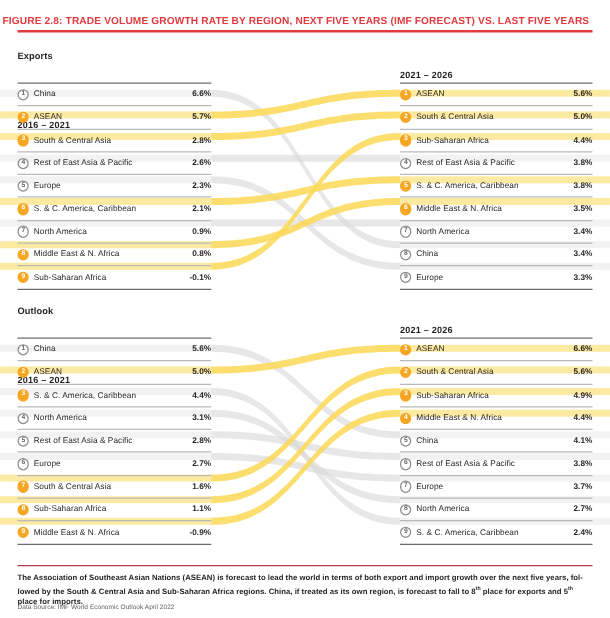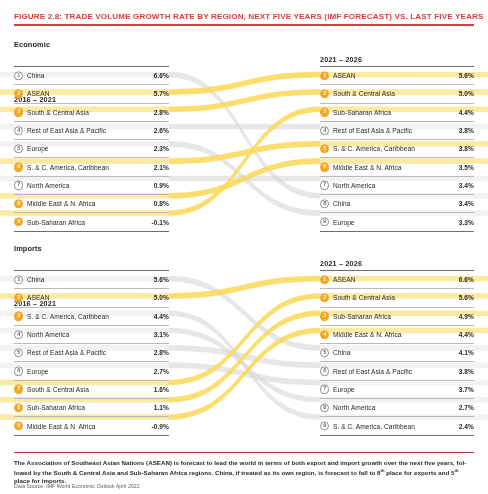--- a/index.html
+++ b/index.html
@@ -8,21 +8,21 @@
     background:#ffffff;
     font-family:"Liberation Sans", sans-serif;
     color:#231f20;
     overflow:hidden;
     position:relative;
   }
   .page{position:absolute;inset:0;}
 
   
   .fig-title{
-    position:absolute;left:14px;top:11px;width:460px;
+    position:absolute;left:2px;top:11px;width:460px;
     font-size:8.1px;font-weight:bold;letter-spacing:.12px;
     color:#e03a3e;line-height:11px;white-space:nowrap;
   }
   .title-rule{
     position:absolute;left:14px;top:24px;width:460px;height:1.6px;
     background:#e03a3e;
   }
 
   
   .section{position:absolute;left:0;width:488px;}
@@ -91,21 +91,21 @@
 </style>
 </head>
 <body>
 
 <div class="page">
 
   <div class="fig-title">FIGURE 2.8: TRADE VOLUME GROWTH RATE BY REGION, NEXT FIVE YEARS (IMF FORECAST) VS. LAST FIVE YEARS</div>
   <div class="title-rule"></div>
 
   <div class="section" id="sec-0" style="top:40px;">
-    <div class="sec-label">Economic</div>
+    <div class="sec-label">Exports</div>
     <div class="col-head left">2016 – 2021</div>
     <div class="col-head right">2021 – 2026</div>
     <div class="ribbons">
         <svg width="488" height="157.70000000000002" viewBox="0 0 488 157.70000000000002">
           <path d="M 169 5.8500000000000005 C 244.5 5.8500000000000005, 244.5 126.95, 320 126.95 L 320 132.55 C 244.5 132.55, 244.5 11.45, 169 11.45 Z" fill="#d9d9d9" fill-opacity="0.62"></path>
           <rect x="0" y="5.8500000000000005" width="169" height="5.6" fill="#d9d9d9" fill-opacity="0.35"></rect>
           <rect x="320" y="126.95" width="168" height="5.6" fill="#d9d9d9" fill-opacity="0.35"></rect>
           <path d="M 169 57.75000000000001 C 244.5 57.75000000000001, 244.5 57.75000000000001, 320 57.75000000000001 L 320 63.35 C 244.5 63.35, 244.5 63.35, 169 63.35 Z" fill="#d9d9d9" fill-opacity="0.62"></path>
           <rect x="0" y="57.75000000000001" width="169" height="5.6" fill="#d9d9d9" fill-opacity="0.35"></rect>
           <rect x="320" y="57.75000000000001" width="168" height="5.6" fill="#d9d9d9" fill-opacity="0.35"></rect>
@@ -222,21 +222,21 @@
         </div>
         <div class="row last-rule">
           <span class="badge grey">9</span>
           <span class="rlabel">Europe</span>
           <span class="rval">3.3%</span>
         </div>
       </div>
   </div>
 
   <div class="section" id="sec-1" style="top:244px;">
-    <div class="sec-label">Imports</div>
+    <div class="sec-label">Outlook</div>
     <div class="col-head left">2016 – 2021</div>
     <div class="col-head right">2021 – 2026</div>
     <div class="ribbons">
         <svg width="488" height="157.70000000000002" viewBox="0 0 488 157.70000000000002">
           <path d="M 169 5.8500000000000005 C 244.5 5.8500000000000005, 244.5 75.05000000000001, 320 75.05000000000001 L 320 80.65 C 244.5 80.65, 244.5 11.45, 169 11.45 Z" fill="#d9d9d9" fill-opacity="0.62"></path>
           <rect x="0" y="5.8500000000000005" width="169" height="5.6" fill="#d9d9d9" fill-opacity="0.35"></rect>
           <rect x="320" y="75.05000000000001" width="168" height="5.6" fill="#d9d9d9" fill-opacity="0.35"></rect>
           <path d="M 169 40.45 C 244.5 40.45, 244.5 144.25, 320 144.25 L 320 149.85000000000002 C 244.5 149.85000000000002, 244.5 46.05, 169 46.05 Z" fill="#d9d9d9" fill-opacity="0.62"></path>
           <rect x="0" y="40.45" width="169" height="5.6" fill="#d9d9d9" fill-opacity="0.35"></rect>
           <rect x="320" y="144.25" width="168" height="5.6" fill="#d9d9d9" fill-opacity="0.35"></rect>

